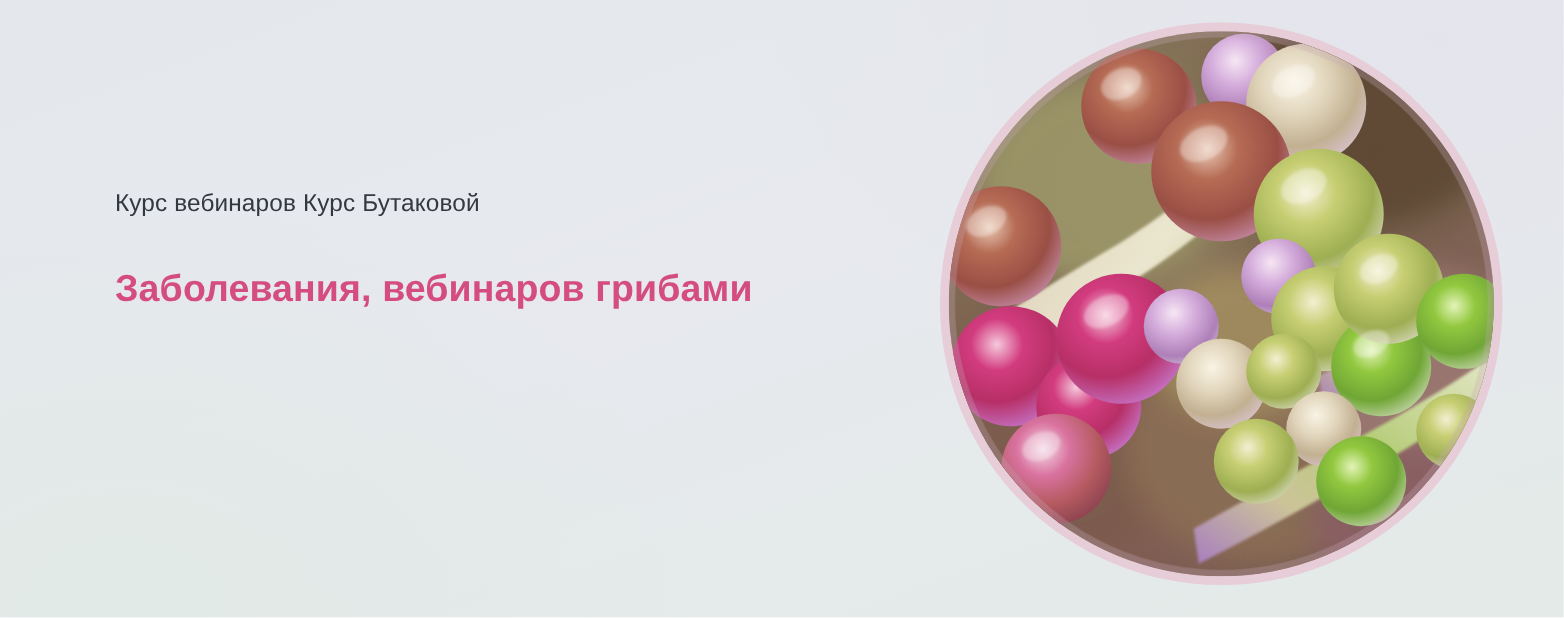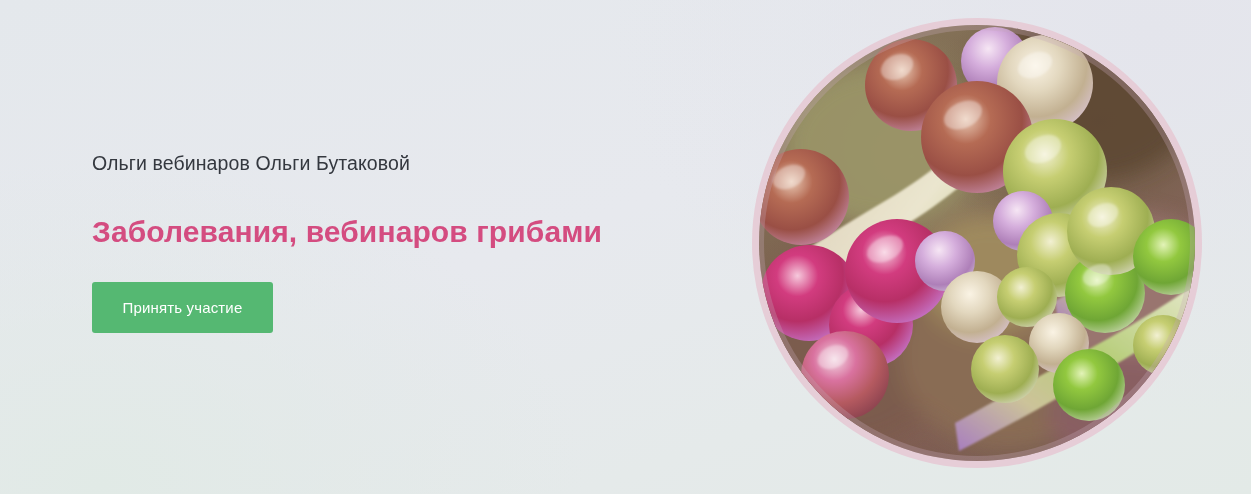--- a/index.html
+++ b/index.html
@@ -108,27 +108,24 @@
       linear-gradient(145deg, #8a7f5e 0%, #7d6450 35%, #87665c 62%, #6e5448 100%);
   }
   .media-svg { display: block; width: 100%; height: 100%; }
 </style>
 </head>
 <body>
 
 <div class="hero">
 
   <div class="hero-copy">
-    <p class="eyebrow">Ольги вебинаров Ольги Бутаковой</p>
+    <p class="eyebrow">Курс вебинаров Курс Бутаковой</p>
 
     <h1 class="headline">Заболевания, вебинаров грибами</h1>
 
-    <div class="cta-wrap">
-      <button class="cta-button" type="button">Принять участие</button>
-    </div>
   </div>
 
   <div class="media-circle">
     <div class="media-inner">
       <svg class="media-svg" viewBox="0 0 436 436" preserveAspectRatio="xMidYMid slice">
         <defs>
           <radialGradient id="gPinkA" cx="38%" cy="32%" r="72%">
             <stop offset="0%" stop-color="#F3D9E4"></stop>
             <stop offset="34%" stop-color="#D9729F"></stop>
             <stop offset="70%" stop-color="#B55A60"></stop>

